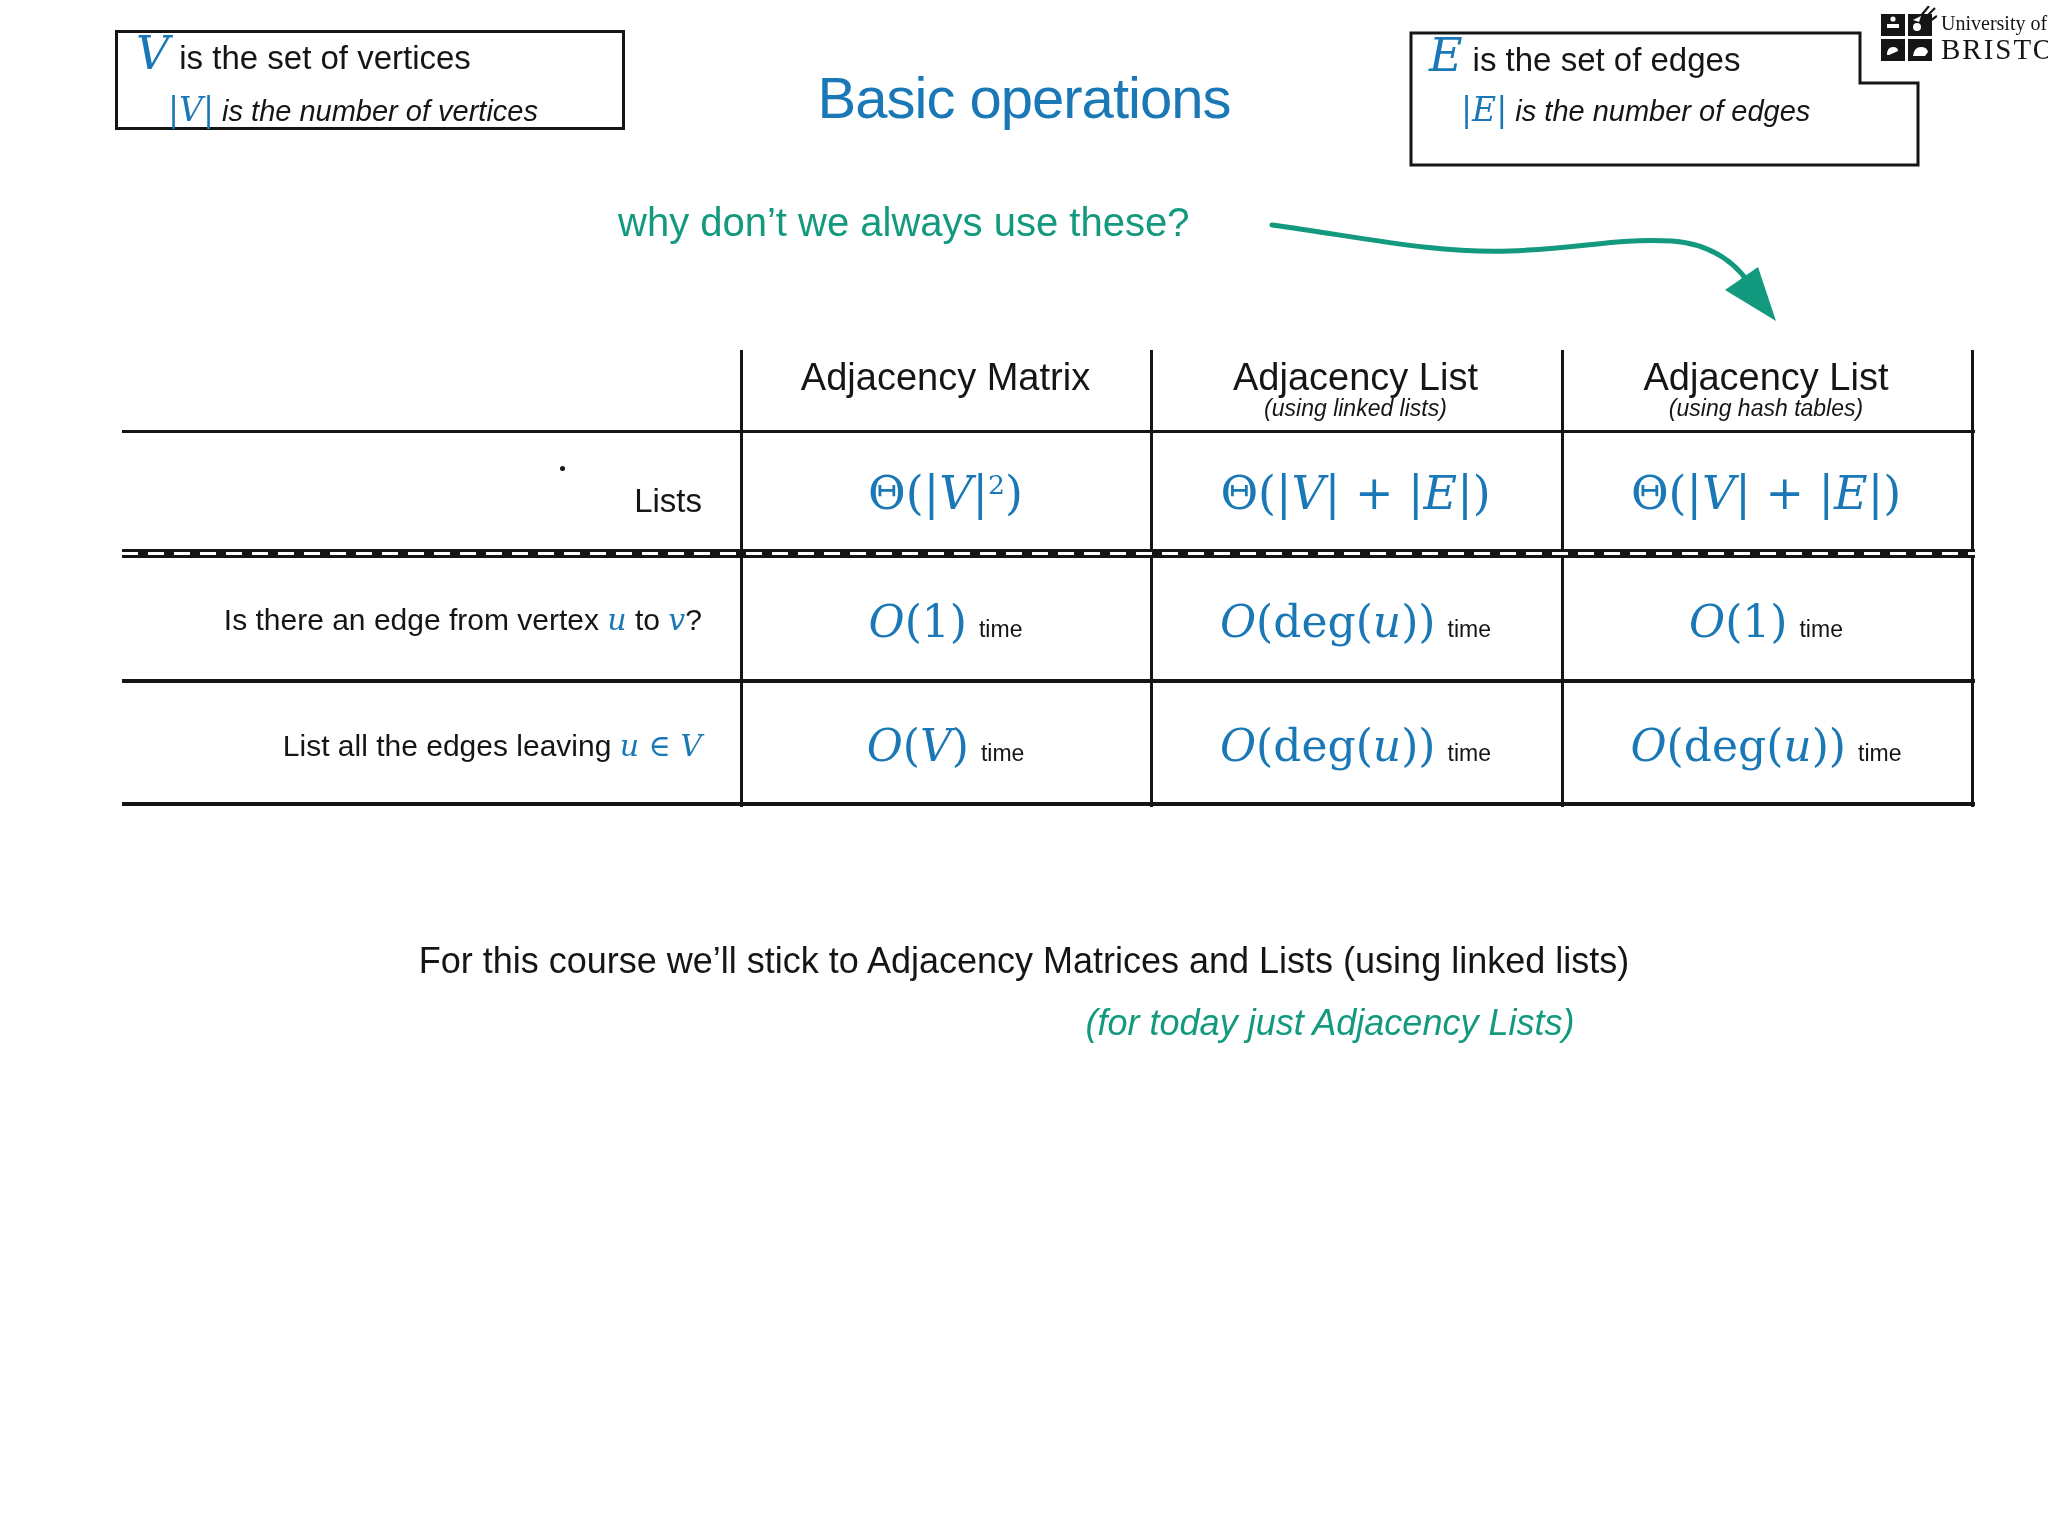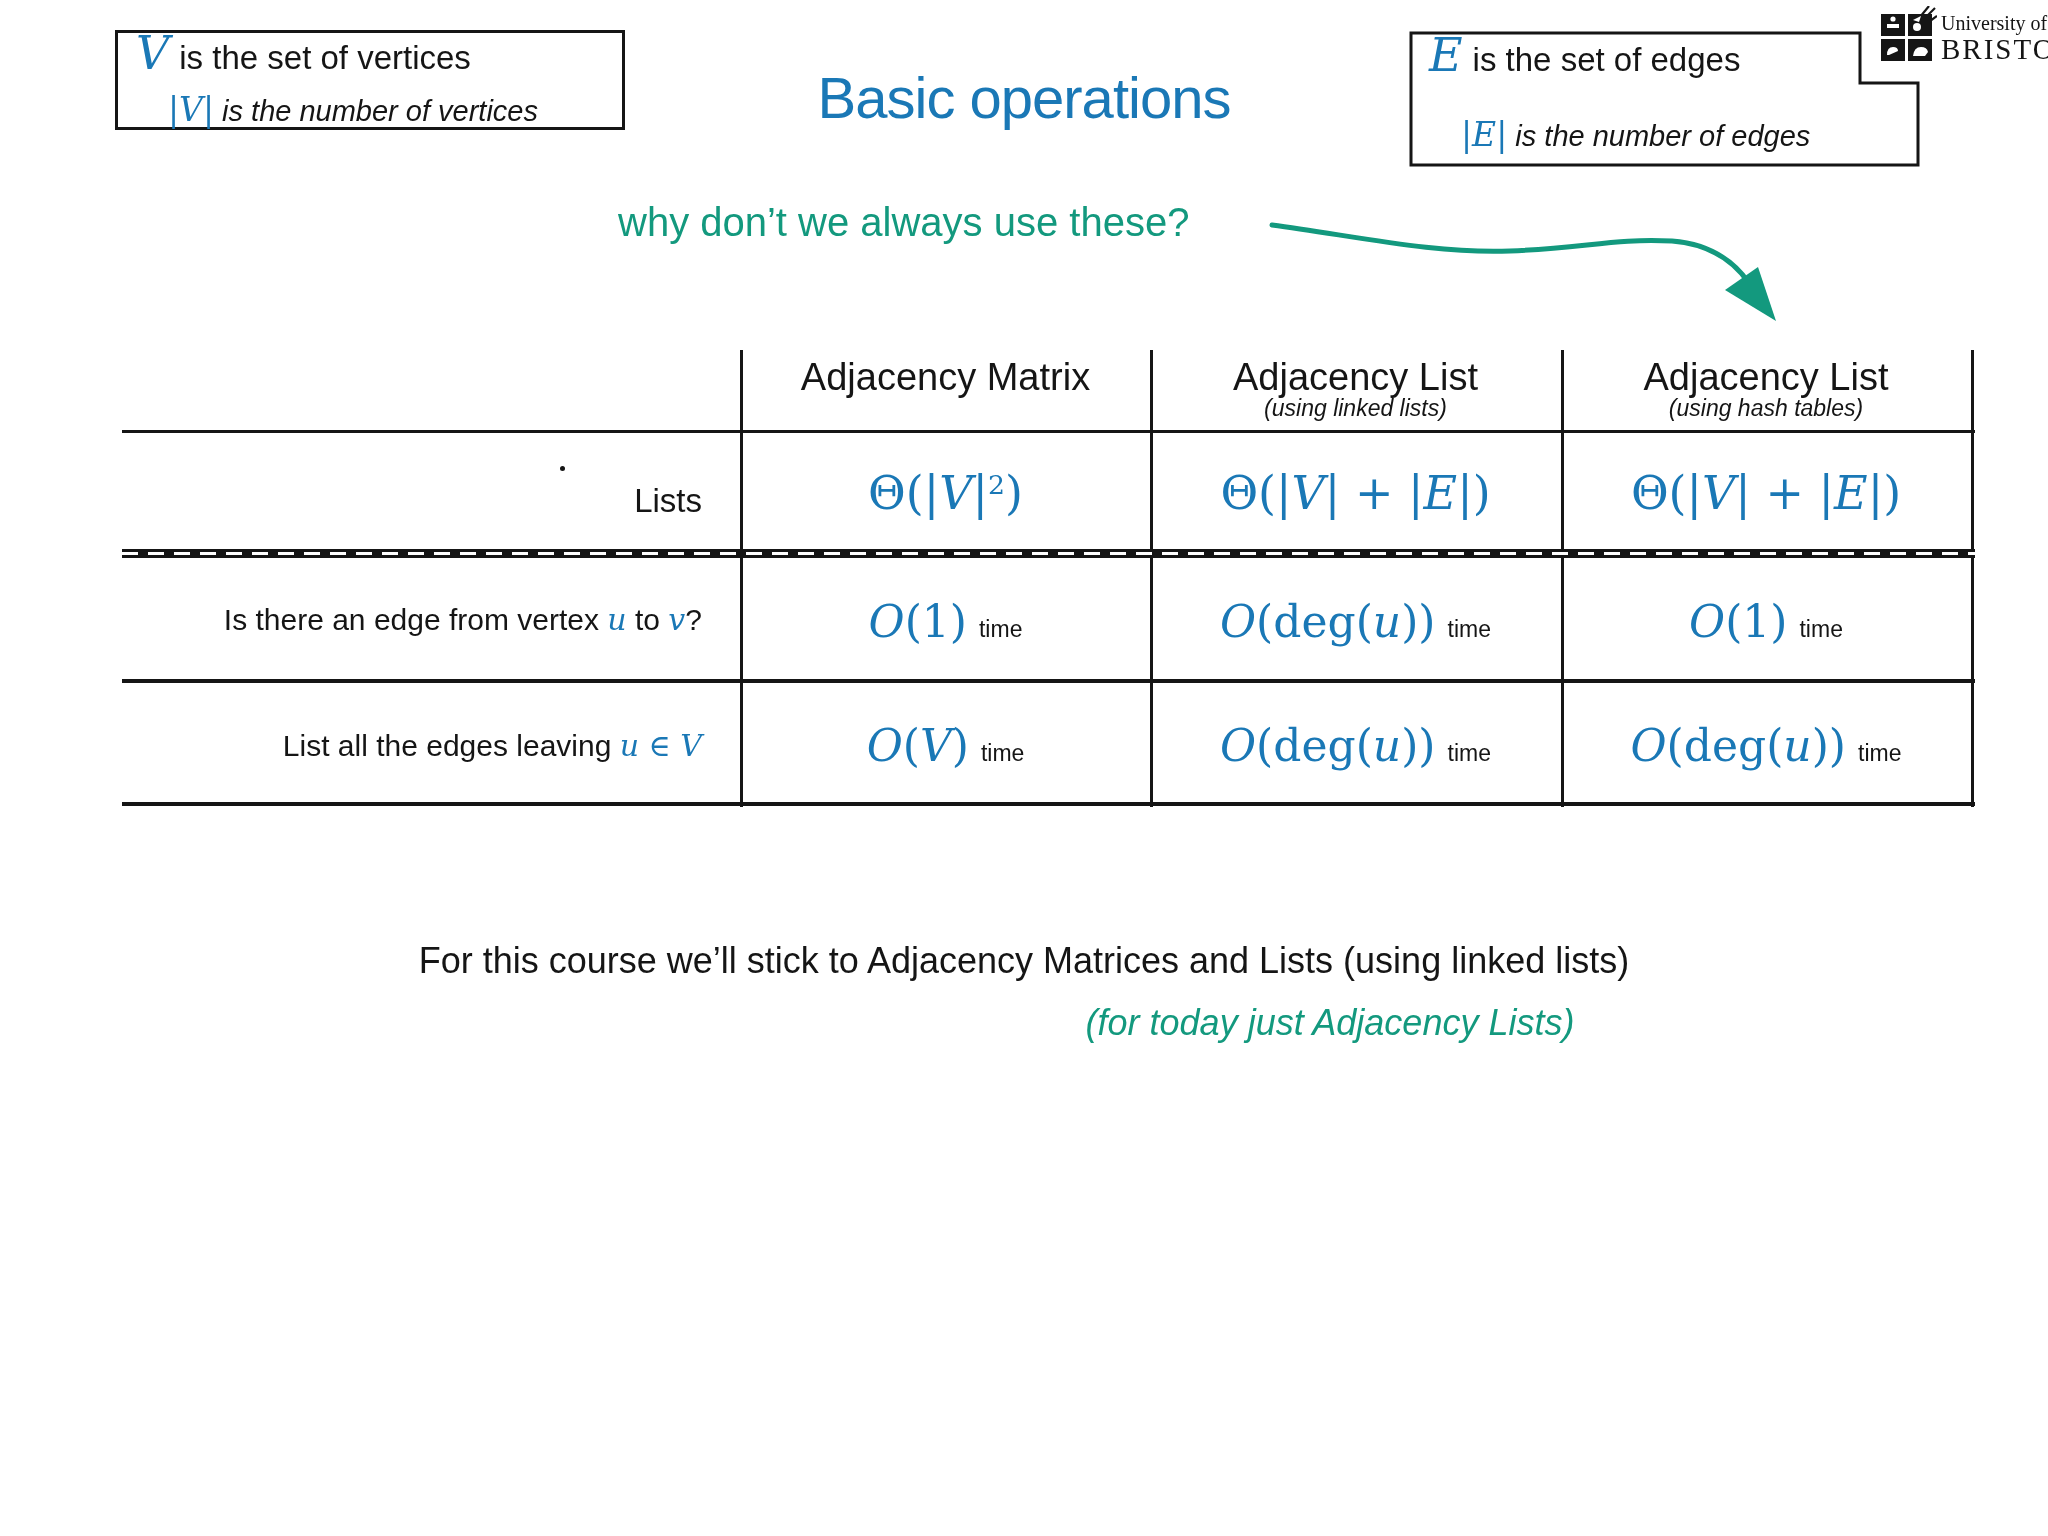--- a/index.html
+++ b/index.html
@@ -95,21 +95,21 @@
 
   <div class="title">Basic operations</div>
 
   <div class="ebox-wrap">
     <svg class="ebox-outline" width="512" height="136" viewBox="0 0 512 136">
       <path d="M2,2 H451 V52 H509 V134 H2 Z" fill="none" stroke="#151515" stroke-width="3"></path>
     </svg>
     <div class="defline1" style="left:20px;top:10px;">
       <span class="msym">E</span><span>is the set of edges</span>
     </div>
-    <div class="defline2" style="left:52px;top:64px;margin-top:25px;">
+    <div class="defline2" style="left:52px;top:64px;">
       <span class="mabs">|E|</span><span>is the number of edges</span>
     </div>
   </div>
 
   <svg class="crest" width="58" height="58" viewBox="0 0 58 58">
     <g stroke="#151515" stroke-width="2.2">
       <line x1="44" y1="14" x2="56" y2="2"></line>
       <line x1="47" y1="18" x2="58" y2="10"></line>
       <line x1="41" y1="11" x2="50" y2="0"></line>
     </g>

